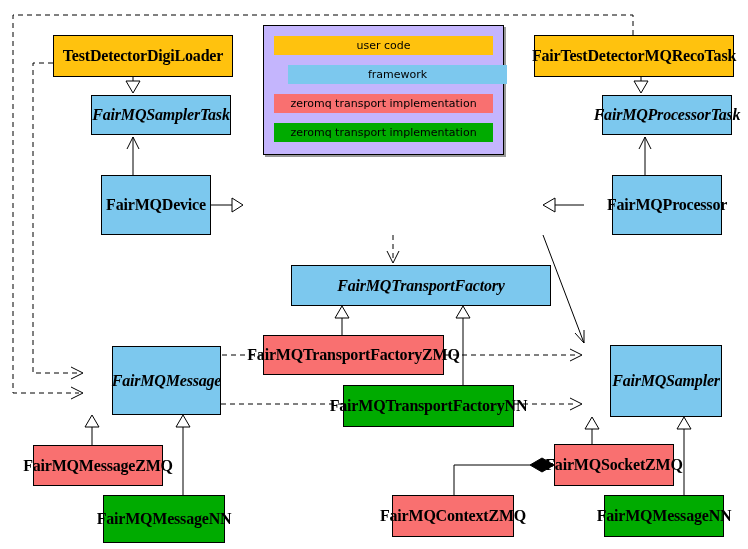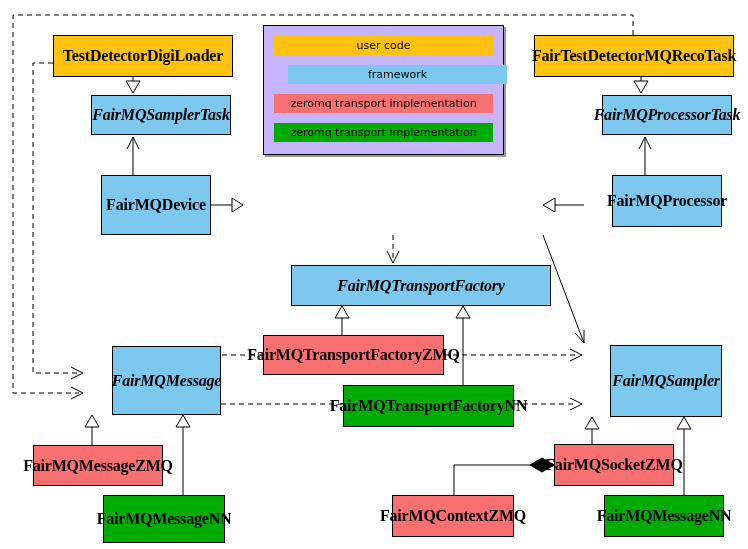--- a/index.html
+++ b/index.html
@@ -150,21 +150,21 @@
     <div class="legend-bar framework">framework</div>
     <div class="legend-bar zeromq">zeromq transport implementation</div>
     <div class="legend-bar nanomsg">zeromq transport implementation</div>
   </div>
 
   <div class="node user-code" style="left:53px;top:35px;width:180px;height:42px">TestDetectorDigiLoader</div>
   <div class="node user-code" style="left:534px;top:35px;width:200px;height:42px">FairTestDetectorMQRecoTask</div>
   <div class="node framework abstract" style="left:63px;top:95px;width:140px;height:40px">FairMQSamplerTask</div>
   <div class="node framework abstract" style="left:574px;top:95px;width:130px;height:40px">FairMQProcessorTask</div>
   <div class="node framework" style="left:73px;top:175px;width:110px;height:60px">FairMQDevice</div>
-  <div class="node framework" style="left:584px;top:175px;width:110px;height:52px">FairMQProcessor</div>
+  <div class="node framework" style="left:584px;top:175px;width:110px;height:60px">FairMQProcessor</div>
   <div class="node framework abstract" style="left:263px;top:265px;width:260px;height:41px">FairMQTransportFactory</div>
   <div class="node zeromq" style="left:263px;top:335px;width:181px;height:40px">FairMQTransportFactoryZMQ</div>
   <div class="node framework abstract" style="left:84px;top:346px;width:109px;height:69px">FairMQMessage</div>
   <div class="node nanomsg" style="left:343px;top:385px;width:171px;height:42px">FairMQTransportFactoryNN</div>
   <div class="node framework abstract" style="left:582px;top:345px;width:112px;height:72px">FairMQSampler</div>
   <div class="node zeromq" style="left:33px;top:445px;width:130px;height:41px">FairMQMessageZMQ</div>
   <div class="node nanomsg" style="left:103px;top:495px;width:122px;height:48px">FairMQMessageNN</div>
   <div class="node zeromq" style="left:392px;top:495px;width:122px;height:42px">FairMQContextZMQ</div>
   <div class="node zeromq" style="left:554px;top:444px;width:120px;height:42px">FairMQSocketZMQ</div>
   <div class="node nanomsg" style="left:604px;top:495px;width:120px;height:42px">FairMQMessageNN</div>

